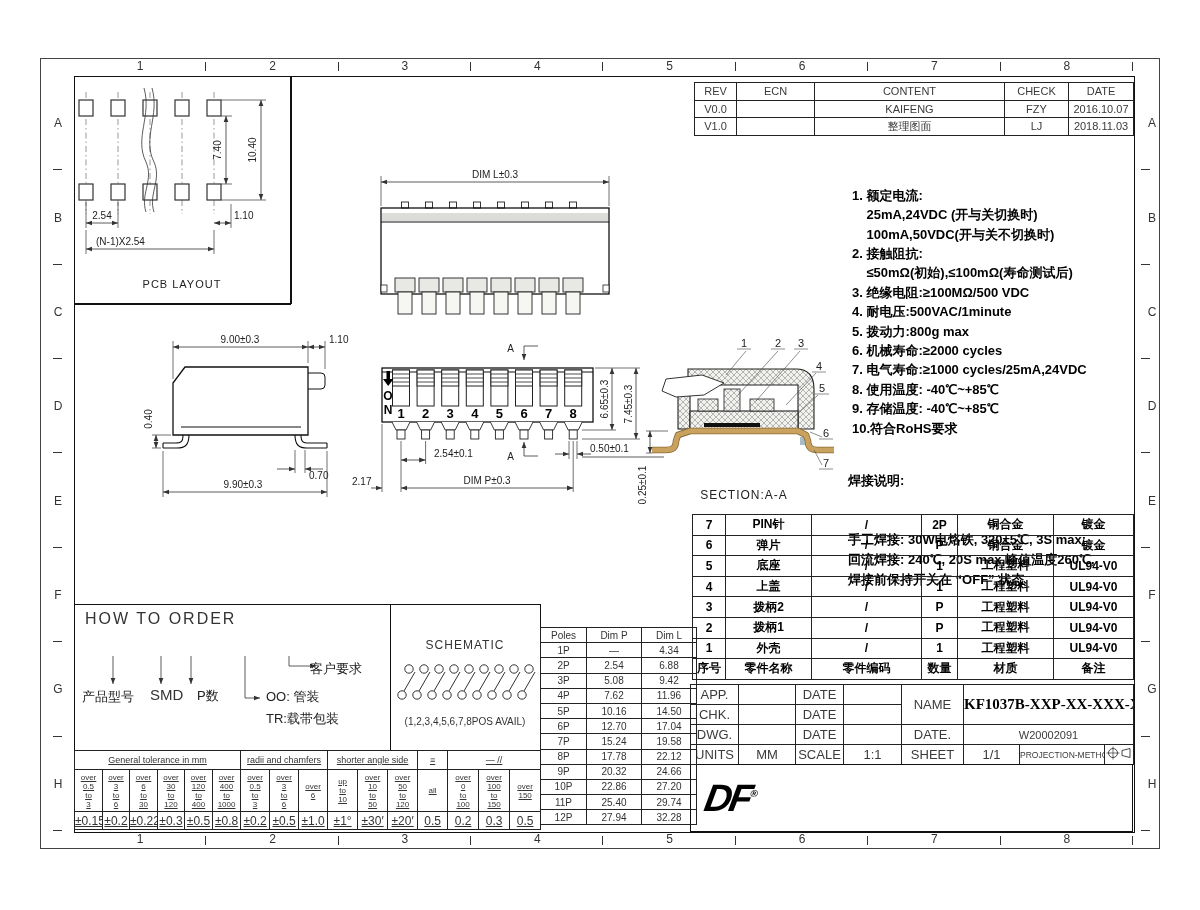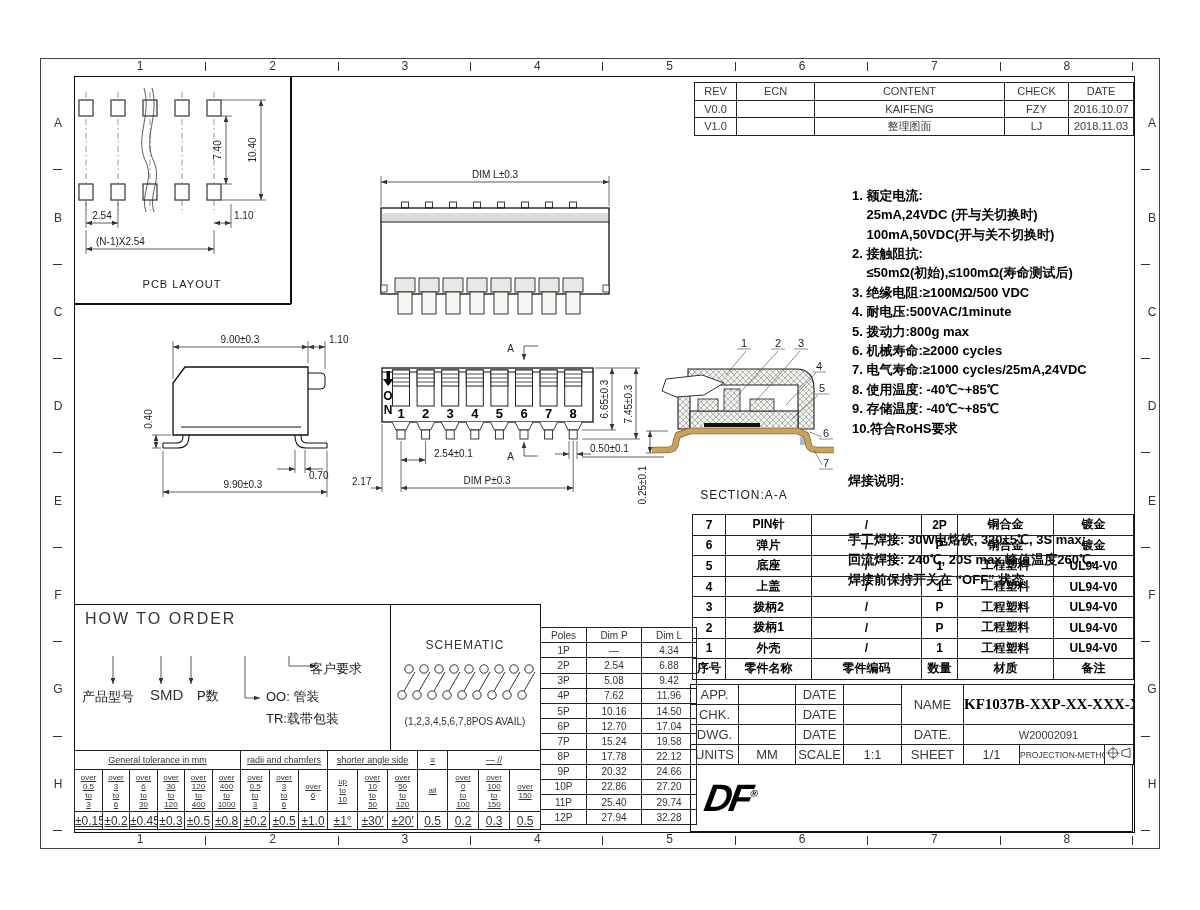--- a/index.html
+++ b/index.html
@@ -787,21 +787,21 @@
           <td>over
 100
 to
 150</td>
           <td>over
 150</td>
         </tr>
       <tr class="val">
           <td>±0.15</td>
           <td>±0.2</td>
-          <td>±0.45</td>
+          <td>±0.22</td>
           <td>±0.3</td>
           <td>±0.5</td>
           <td>±0.8</td>
           <td>±0.2</td>
           <td>±0.5</td>
           <td>±1.0</td>
           <td>±1°</td>
           <td>±30′</td>
           <td>±20′</td>
           <td>0.5</td>

